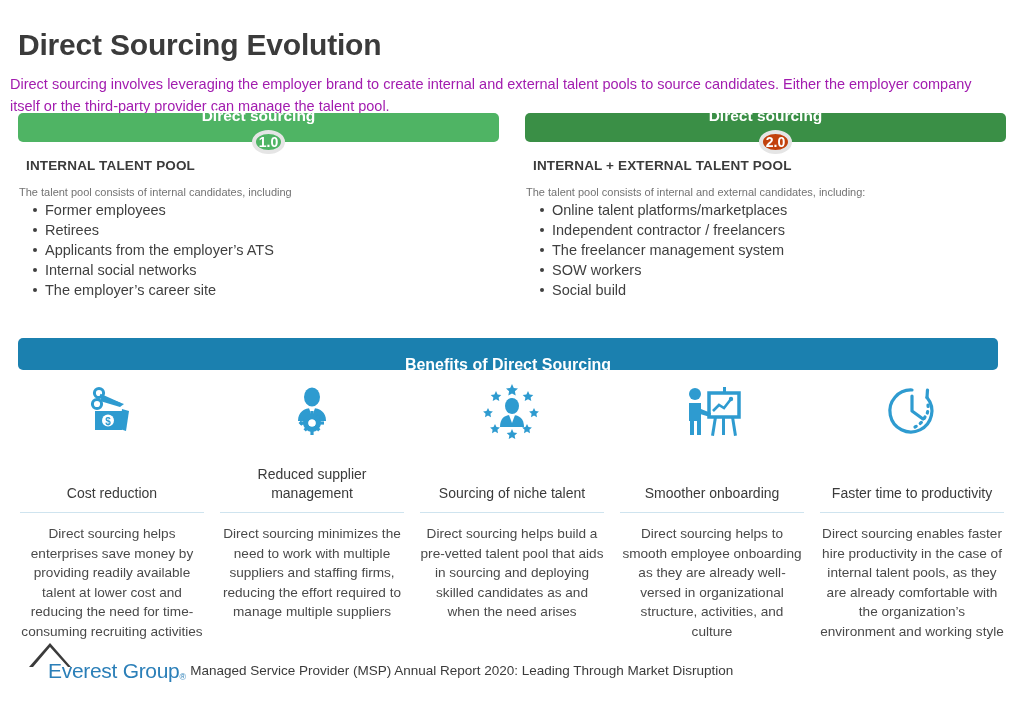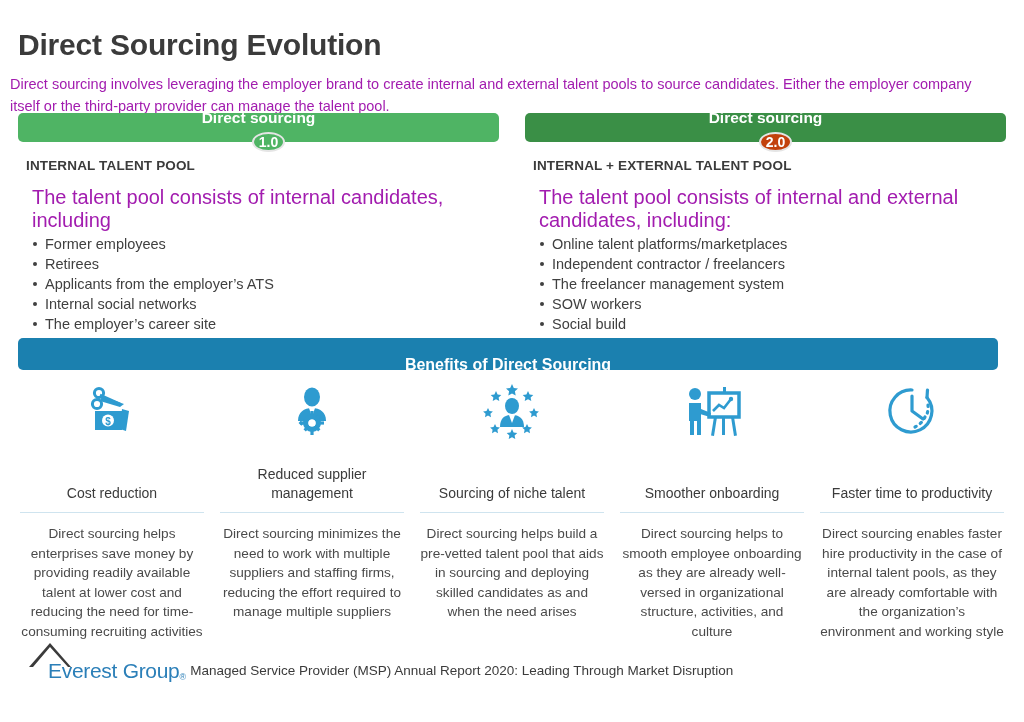--- a/index.html
+++ b/index.html
@@ -59,21 +59,21 @@
     font-weight: bold;
     color: #ffffff;
     line-height: 29px;
     position: relative;
     z-index: 1;
   }
   .banner-badge {
     width: 33px;
     height: 33px;
     border-radius: 50%;
-    border: 2px solid #e5e5e5;
+    border: 4px solid #e5e5e5;
     display: flex;
     align-items: center;
     justify-content: center;
     font-size: 14px;
     font-weight: bold;
     color: #ffffff;
     margin-left: 20px;
     position: relative;
     z-index: 2;
   }
@@ -85,23 +85,23 @@
   .pool-title {
     margin-top: 16px;
     margin-left: 8px;
     font-size: 13.5px;
     font-weight: bold;
     color: #3b3b3b;
     letter-spacing: 0.15px;
   }
   .pool-intro {
     margin-top: 13px;
-    margin-left: 14px;
-    font-size: 20px;
-    color: #a21caf;
+    margin-left: 1px;
+    font-size: 11px;
+    color: #737373;
   }
   .pool-list {
     margin: 2px 0 0 0;
     padding-left: 27px;
     list-style: none;
   }
   .pool-list li {
     font-size: 14.5px;
     line-height: 20px;
     color: #404040;

